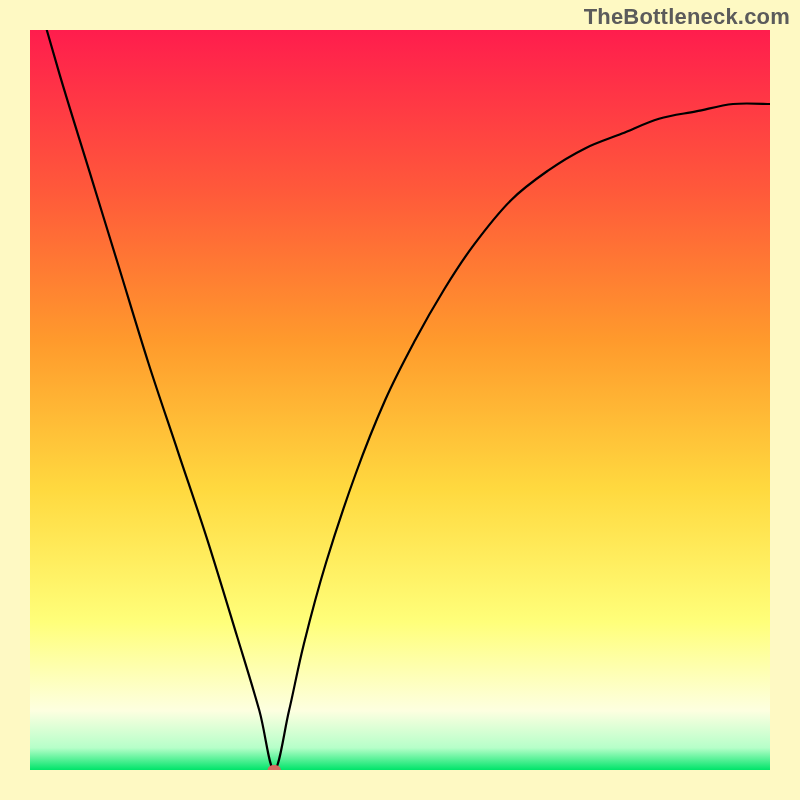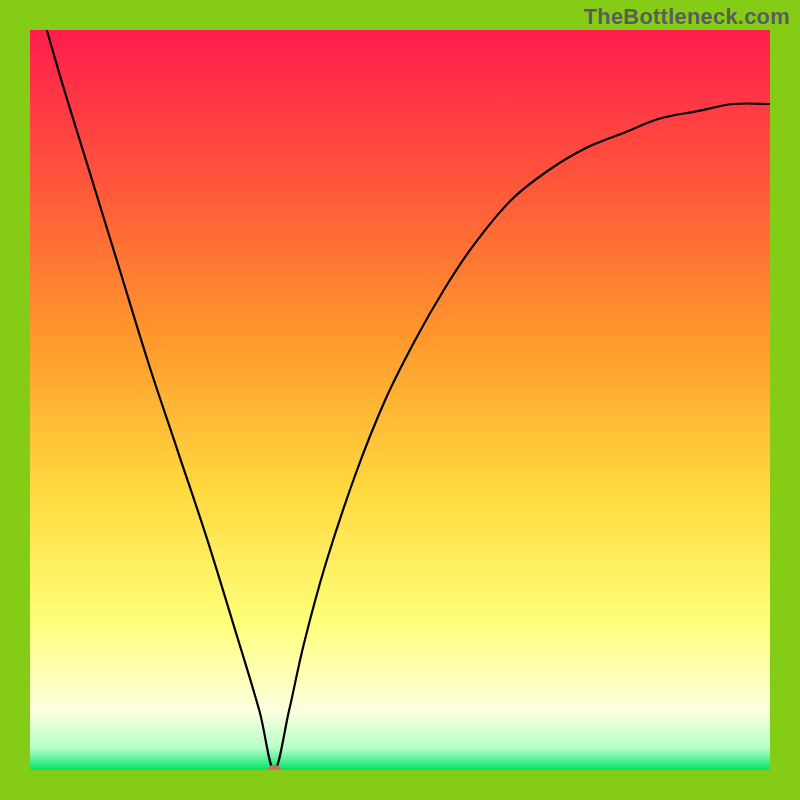--- a/index.html
+++ b/index.html
@@ -8,21 +8,21 @@
     width: 800px;
     height: 800px;
     background: #000;
     overflow: hidden;
     font-family: Arial, Helvetica, sans-serif;
   }
   .frame {
     position: relative;
     width: 800px;
     height: 800px;
-    background: #84cc16;
+    background: #fef9c3;
   }
   .watermark {
     position: absolute;
     top: 4px;
     right: 10px;
     color: #5b5b5b;
     font-size: 22px;
     font-weight: 600;
     letter-spacing: 0.2px;
     z-index: 5;

